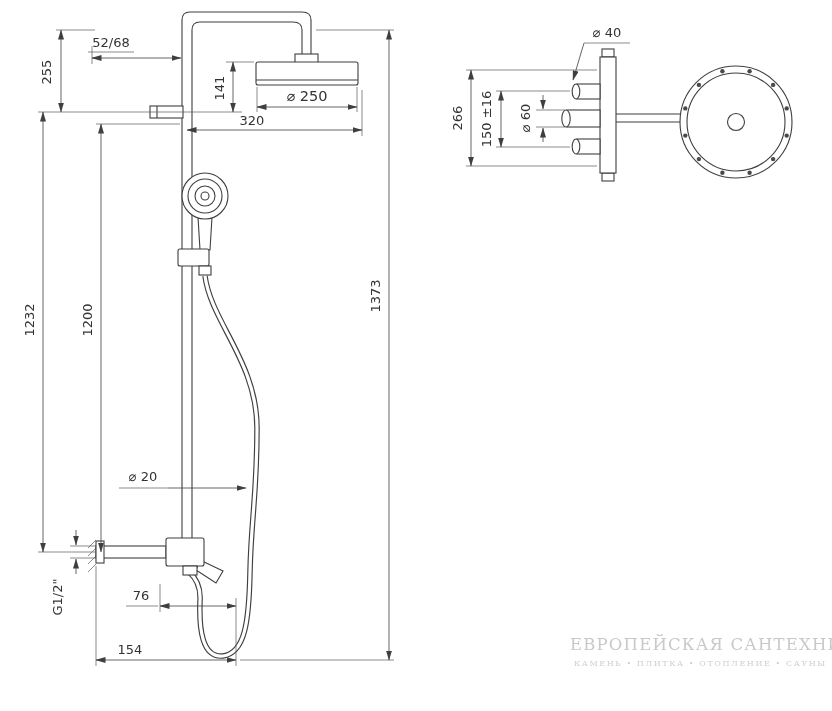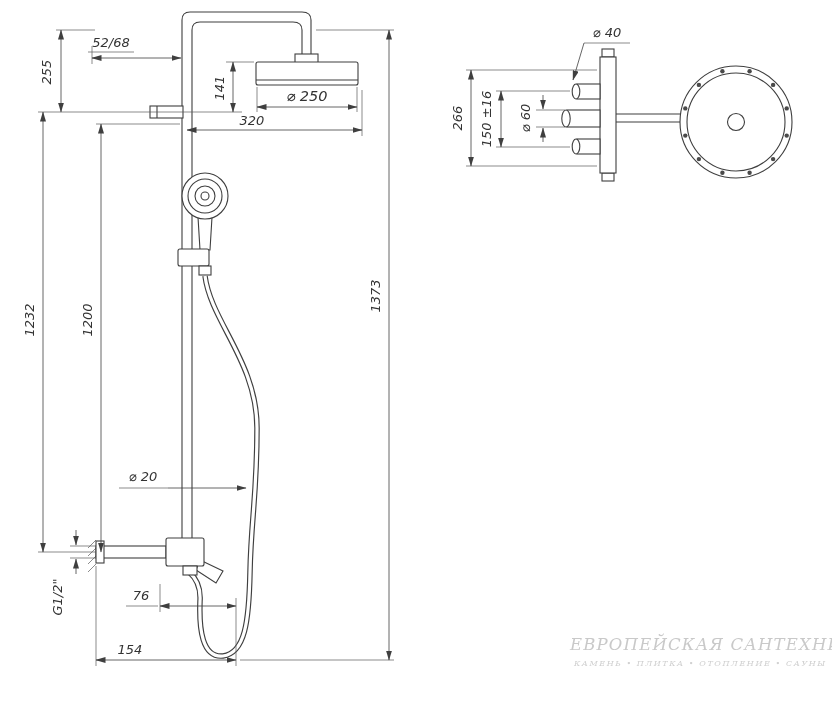--- a/index.html
+++ b/index.html
@@ -1,16 +1,16 @@
 <!DOCTYPE html>
 <html><head>
 <meta charset="utf-8">
 <style>
   html,body{margin:0;padding:0;background:#ffffff;}
-  .canvas{position:relative;width:832px;height:711px;background:#ffffff;overflow:hidden;font-style:italic;}
+  .canvas{position:relative;width:832px;height:711px;background:#ffffff;overflow:hidden;}
   svg{display:block;}
   .ln{stroke:#3f3f3f;stroke-width:1.1;fill:none;}
   .fw{fill:#ffffff;stroke:#3f3f3f;stroke-width:1.1;}
   .ext{stroke:#5a5a5a;stroke-width:0.7;fill:none;}
   .dim{stroke:#3f3f3f;stroke-width:0.8;fill:none;marker-start:url(#arr);marker-end:url(#arr);}
   .dime{stroke:#3f3f3f;stroke-width:0.8;fill:none;marker-end:url(#arr);}
   .hose-o{stroke:#3f3f3f;stroke-width:5.5;fill:none;}
   .hose-i{stroke:#ffffff;stroke-width:3.2;fill:none;}
   text{font-family:"DejaVu Sans",sans-serif;fill:#333333;}
   .t13{font-size:13px;}

